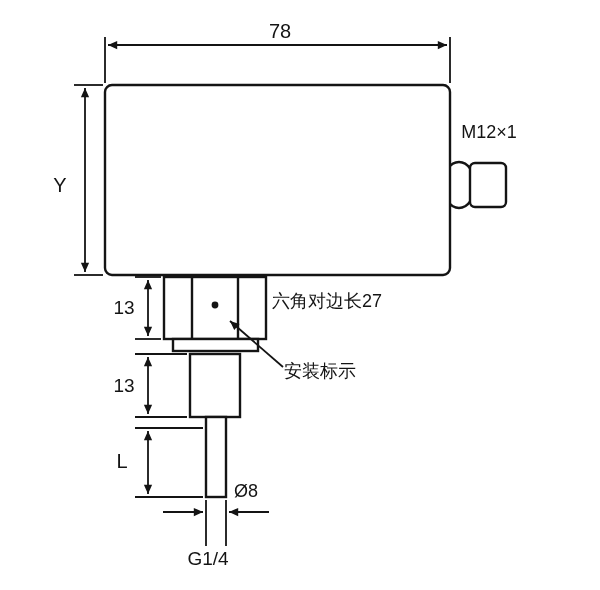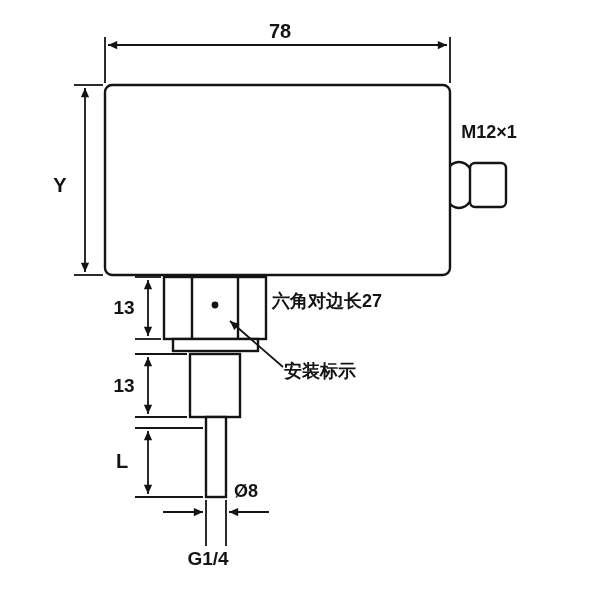--- a/index.html
+++ b/index.html
@@ -6,21 +6,20 @@
     margin: 0;
     padding: 0;
     background: #ffffff;
   }
   .canvas {
     position: relative;
     width: 600px;
     height: 590px;
     background: #ffffff;
     overflow: hidden;
-    font-weight: bold;
   }
   svg { display: block; }
   text {
     fill: #141414;
     font-family: "Liberation Sans", "DejaVu Sans", sans-serif;
   }
   .outline {
     fill: #ffffff;
     stroke: #141414;
     stroke-width: 2.4;

